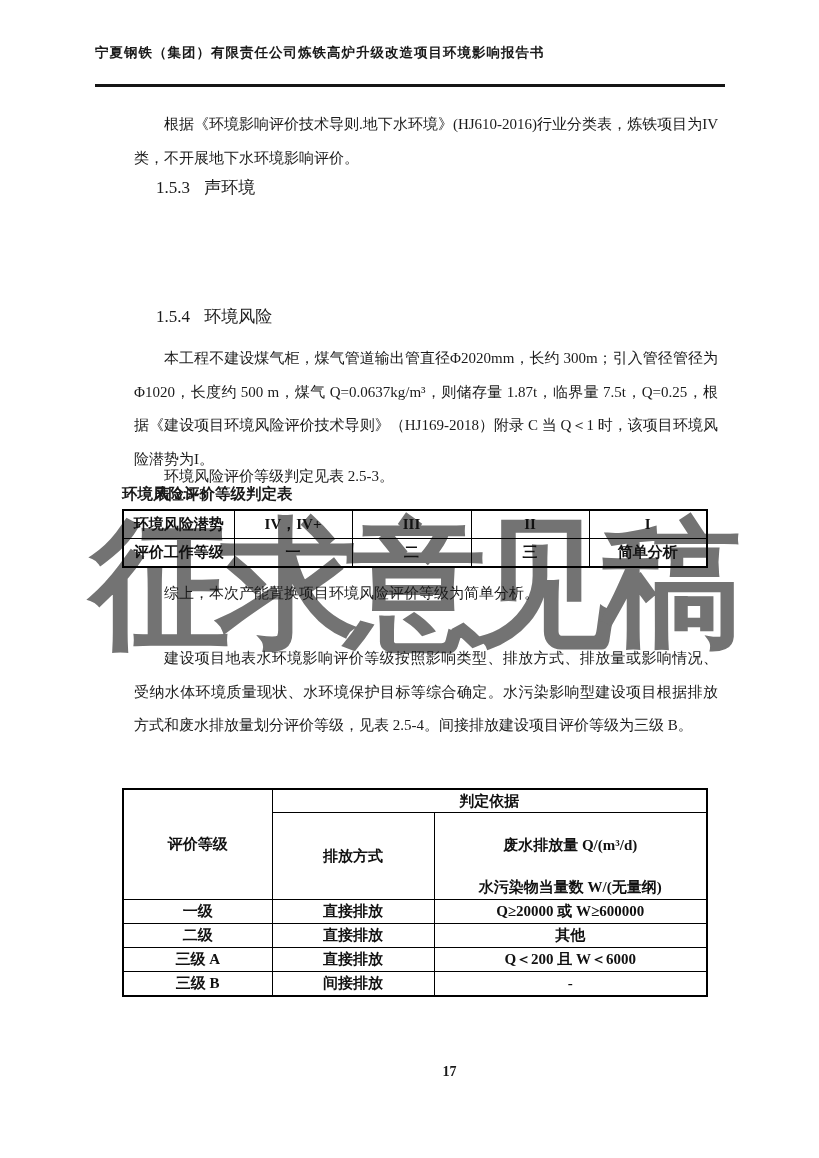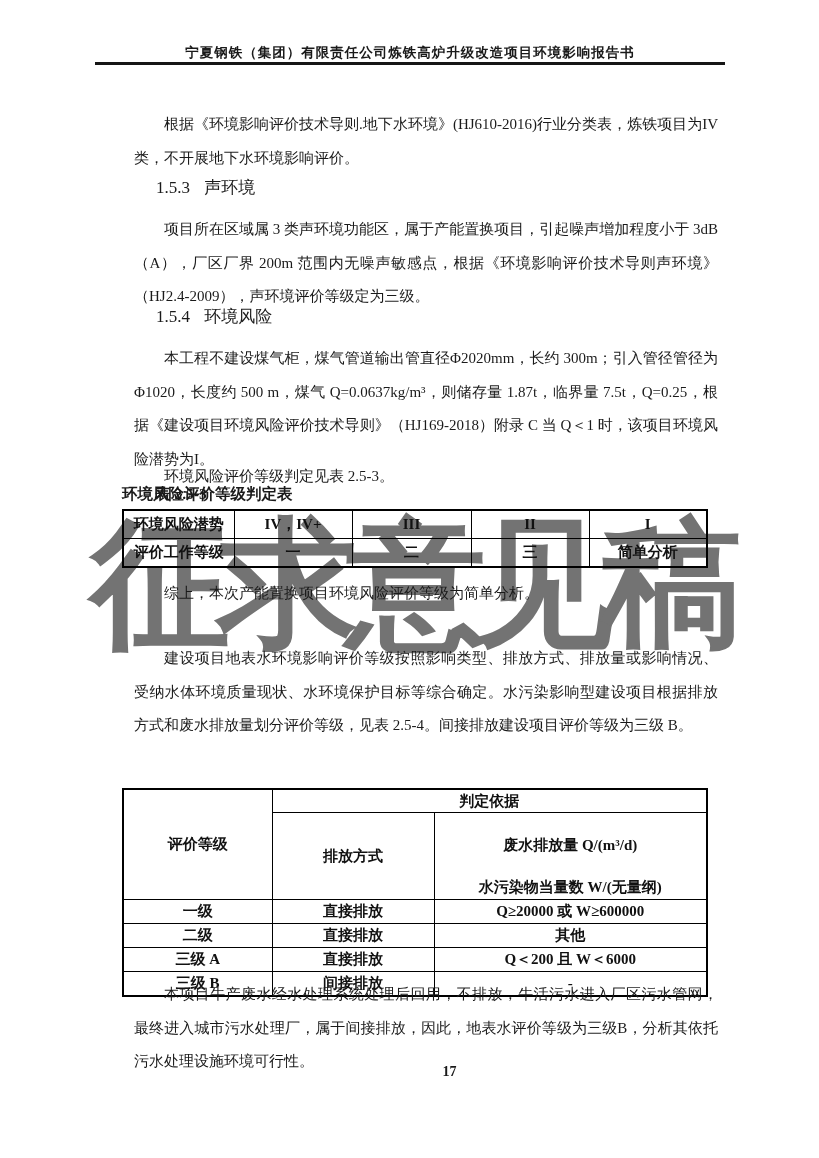--- a/index.html
+++ b/index.html
@@ -22,24 +22,24 @@
     font-weight:bold;
     white-space:nowrap;
     color:#737373;
     font-family:Liberation Sans, sans-serif;
     user-select:none;
   }
   .layer { position:absolute; z-index:1; }
 
   .doc-header {
     left:95px; top:44px; width:630px;
-    text-align:center;
+    text-align:left;
     font-size:13.5px; font-weight:bold;
     letter-spacing:1px;
-    padding-bottom:0;
+    padding-bottom:22px;
     border-bottom:3px solid #151515;
   }
   .block { left:122px; width:584px; }
   .para {
     font-size:15px; line-height:33.5px;
     text-align:justify; text-indent:2em;
     margin:12px;
   }
   .sec-heading {
     font-size:17px; line-height:33px;
@@ -89,21 +89,20 @@
   <div class="watermark">征求意见稿</div>
 
   <div class="layer doc-header">宁夏钢铁（集团）有限责任公司炼铁高炉升级改造项目环境影响报告书</div>
 
   <p class="layer block para" style="top:96px">根据《环境影响评价技术导则.地下水环境》(HJ610-2016)行业分类表，炼铁项目为IV类，不开展地下水环境影响评价。</p>
 
   <h3 class="layer block sec-heading" style="top:171px">
     <span class="sec-num">1.5.3</span>
     <span>声环境</span>
   </h3>
-  <p class="layer block para" style="top:201px">项目所在区域属 3 类声环境功能区，属于产能置换项目，引起噪声增加程度小于 3dB（A），厂区厂界 200m 范围内无噪声敏感点，根据《环境影响评价技术导则声环境》（HJ2.4-2009），声环境评价等级定为三级。</p>
 
   <h3 class="layer block sec-heading" style="top:300px">
     <span class="sec-num">1.5.4</span>
     <span>环境风险</span>
   </h3>
   <p class="layer block para" style="top:330px">本工程不建设煤气柜，煤气管道输出管直径Φ2020mm，长约 300m；引入管径管径为Φ1020，长度约 500 m，煤气 Q=0.0637kg/m³，则储存量 1.87t，临界量 7.5t，Q=0.25，根据《建设项目环境风险评价技术导则》（HJ169-2018）附录 C 当 Q＜1 时，该项目环境风险潜势为I。</p>
   <p class="layer block para" style="top:448px">环境风险评价等级判定见表 2.5-3。</p>
 
   <div class="layer block table-caption" style="top:480px">
     <span class="cap-label">表 2.5-3</span>
@@ -179,17 +178,16 @@
         </tr>
         <tr class="dr">
           <td>三级 B</td>
           <td>间接排放</td>
           <td>-</td>
         </tr>
       </tbody>
     </table>
   </div>
 
-  <p class="layer block para" style="top:966px">本项目牛产废水经水处理系统处理后回用，不排放，牛活污水进入厂区污水管网，最终进入城市污水处理厂，属于间接排放，因此，地表水评价等级为三级B，分析其依托污水处理设施环境可行性。</p>
 
   <div class="layer page-number">17</div>
 
 </div>
 
 </body></html>

